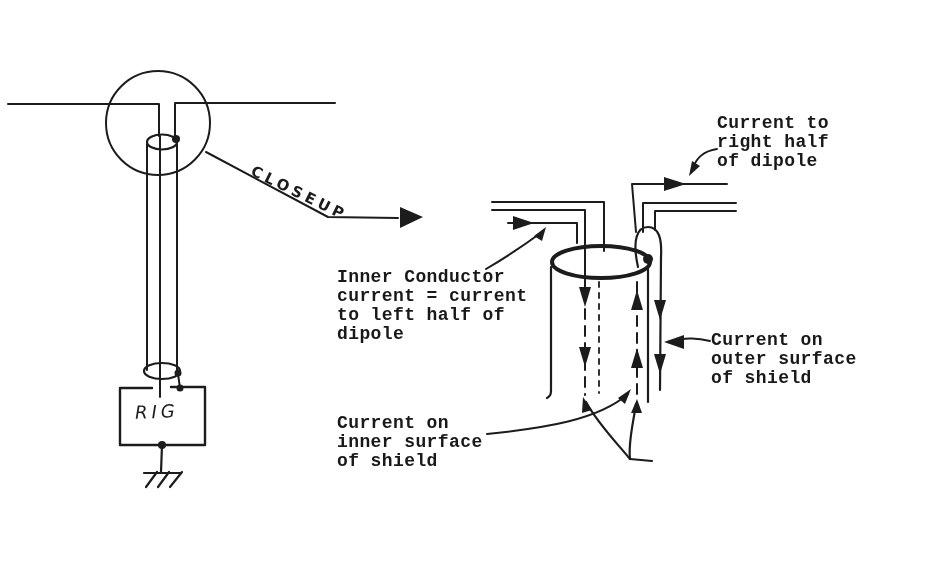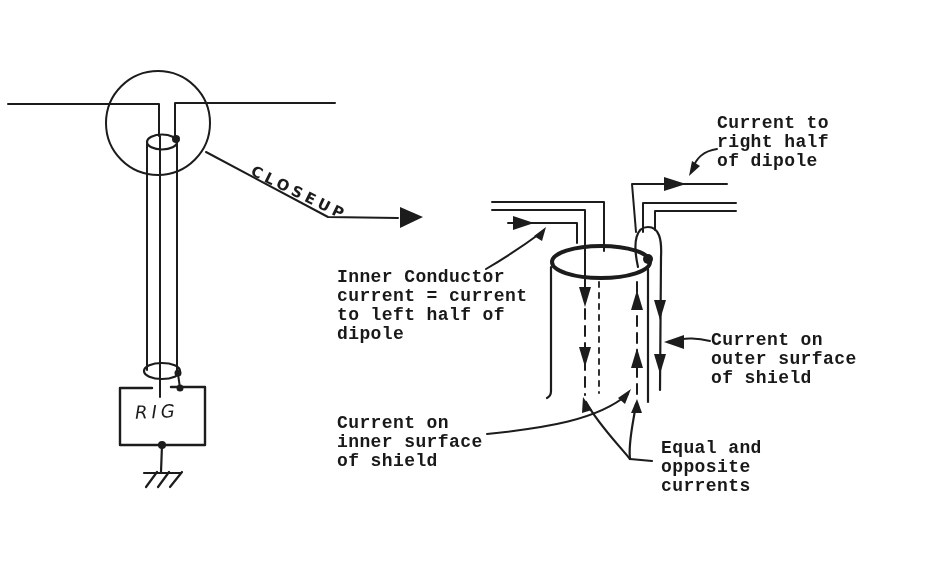--- a/index.html
+++ b/index.html
@@ -114,17 +114,14 @@
 dipole</div>
   <div class="tlabel" style="left:717px;top:114px;">Current to
 right half
 of dipole</div>
   <div class="tlabel" style="left:711px;top:331px;">Current on
 outer surface
 of shield</div>
   <div class="tlabel" style="left:337px;top:414px;">Current on
 inner surface
 of shield</div>
-  <div class="tlabel" style="left:661px;top:439px;">Equal and
-opposite
-currents</div>
 
 </div>
 
 </body></html>

